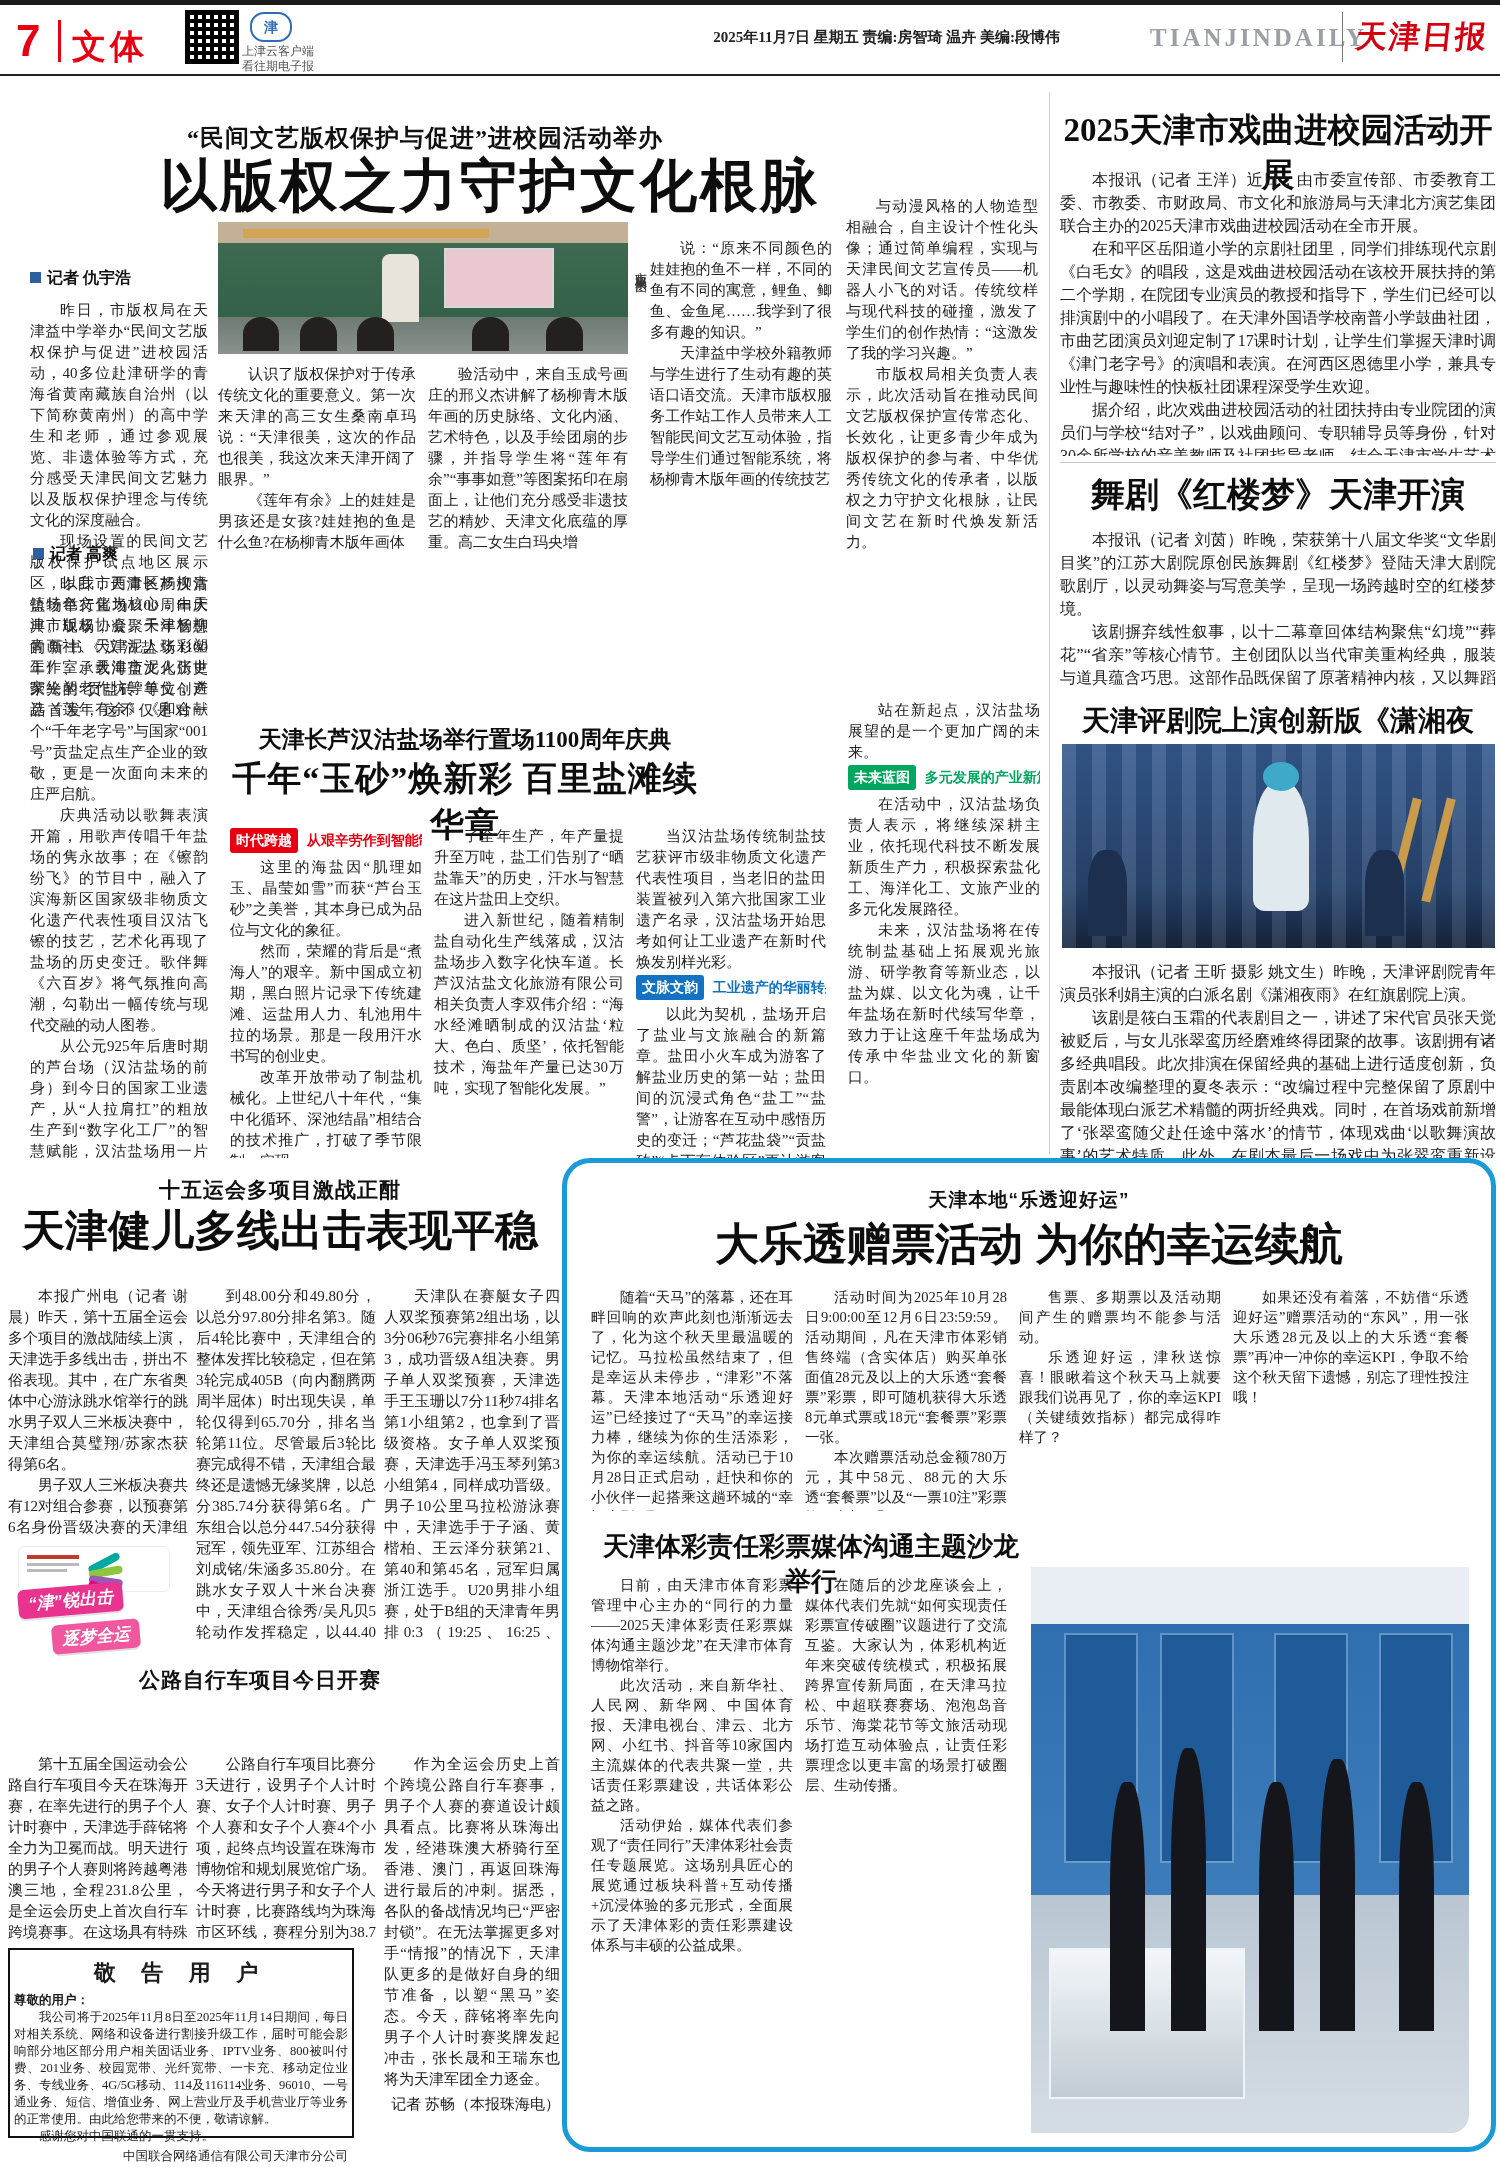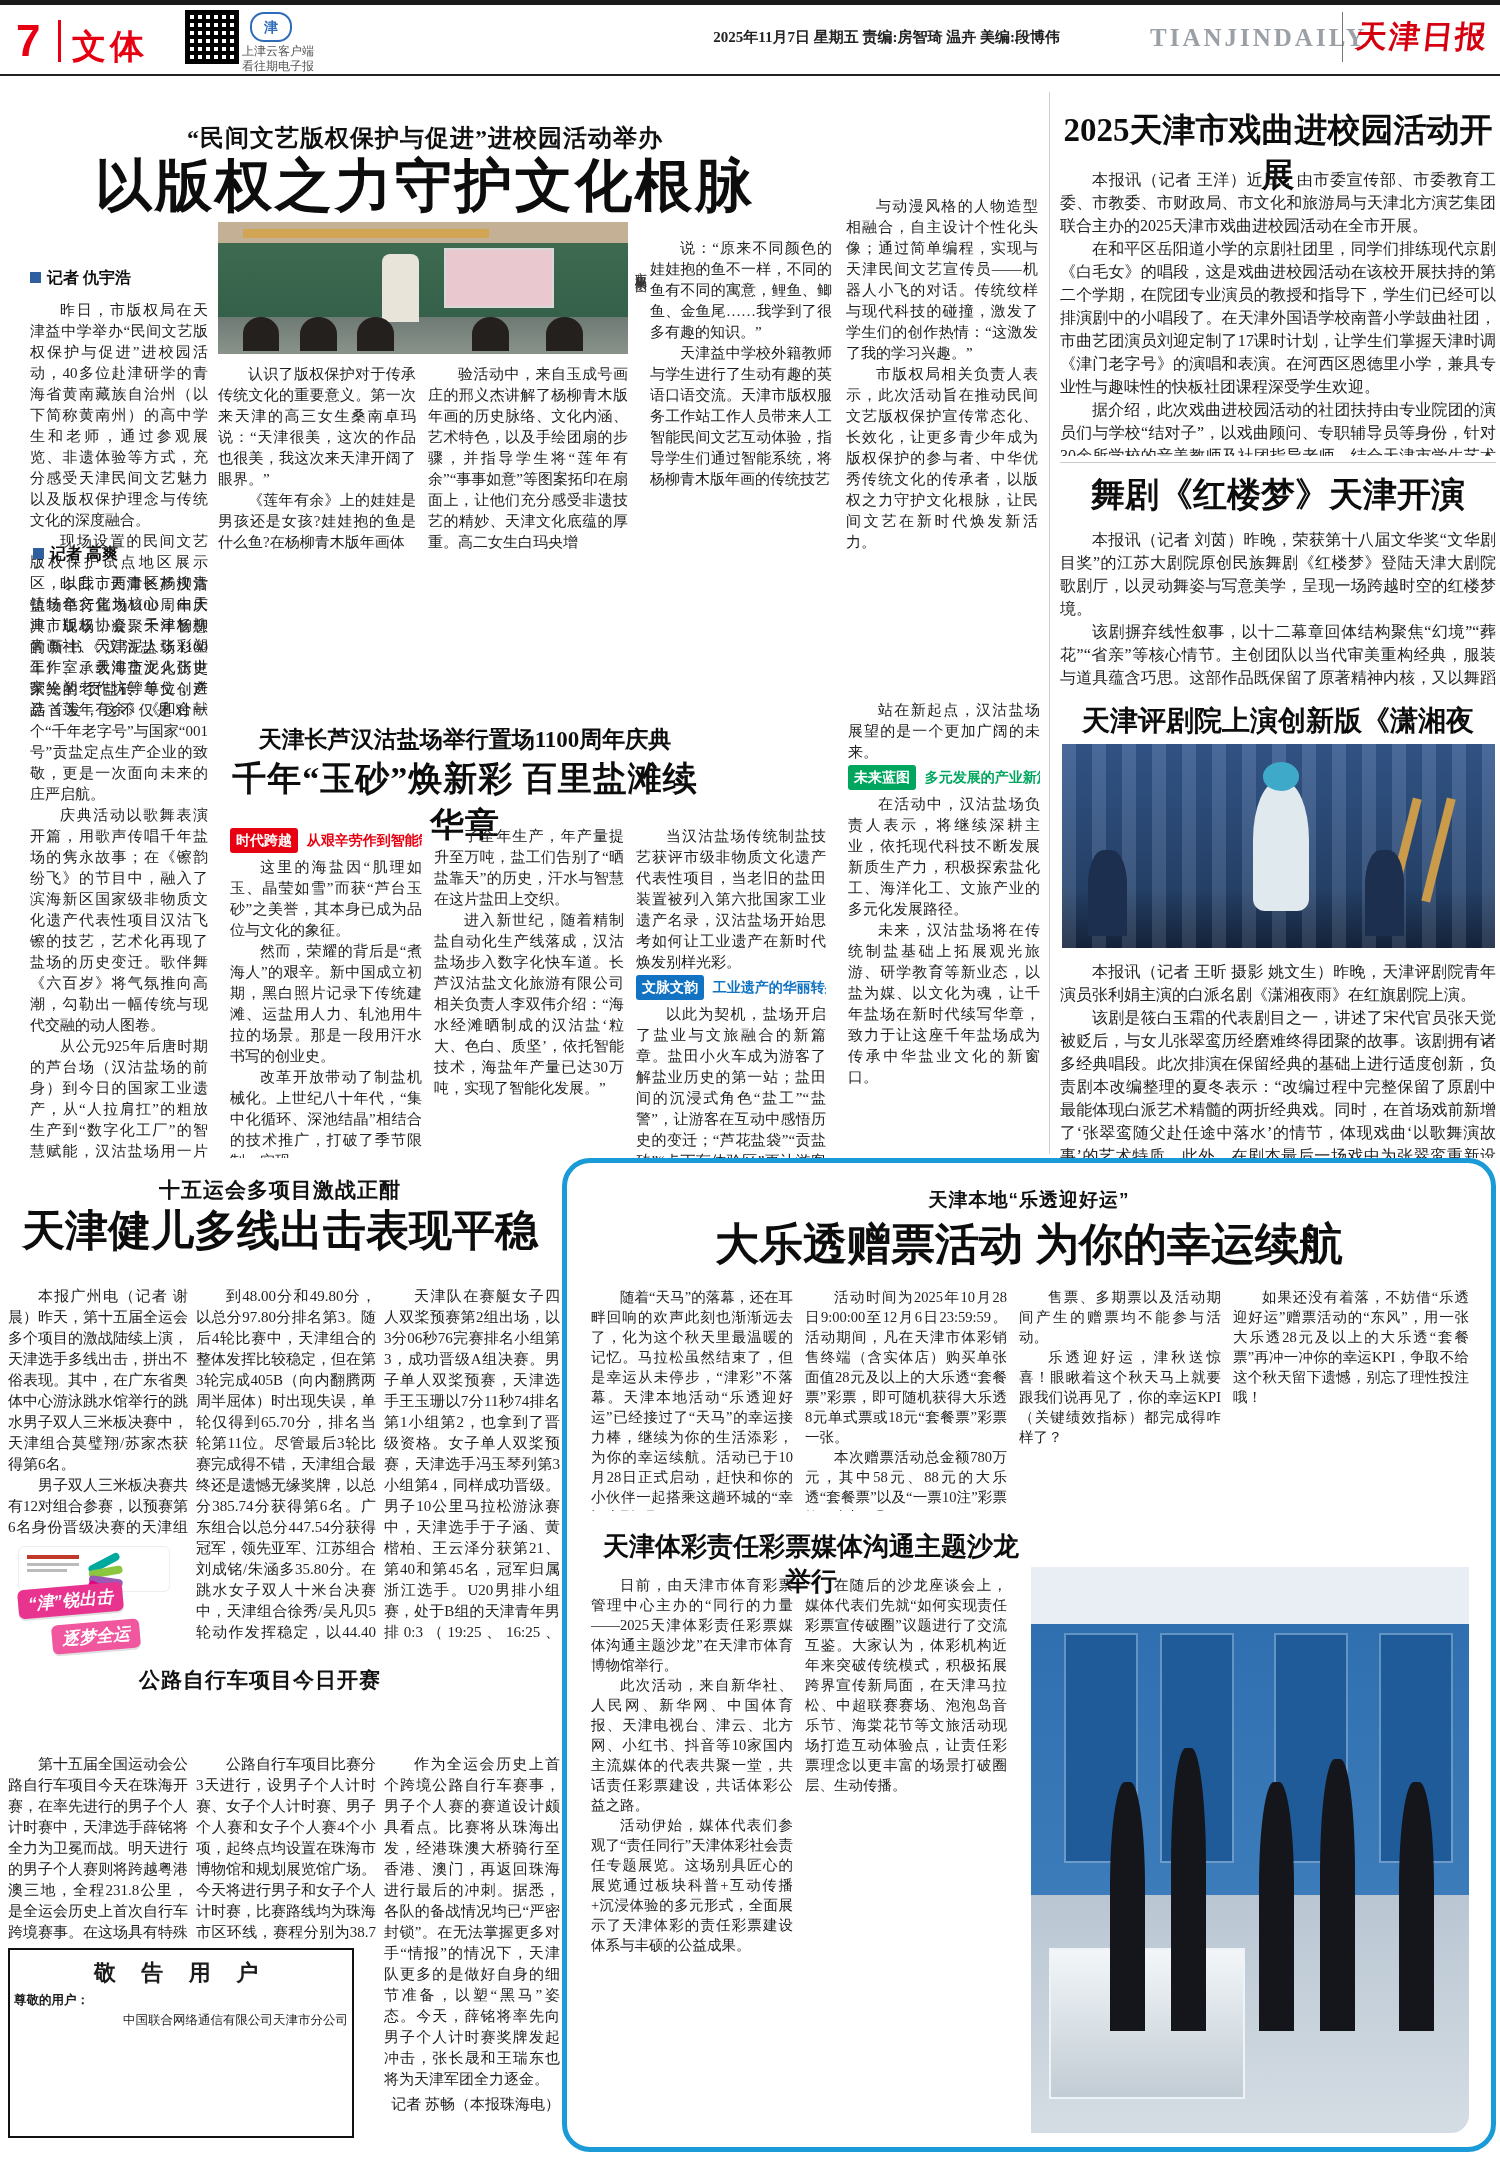--- a/index.html
+++ b/index.html
@@ -92,21 +92,21 @@
     <div>看往期电子报</div>
   </div>
 
   <div class="abs dateline" style="left:690px;top:28px;width:370px;text-align:right;">2025年11月7日 星期五 责编:房智琦 温卉 美编:段博伟</div>
   <div class="abs mast-en" style="left:1150px;top:24px;">TIANJINDAILY</div>
   <div class="abs" style="left:1342px;top:12px;width:1px;height:50px;background:#777;"></div>
   <div class="abs mast-cn" style="left:1356px;top:16px;">天津日报</div>
   <div id="headrule"></div>
 
   <div class="abs kicker center" style="left:30px;top:122px;width:790px;font-size:24px;">“民间文艺版权保护与促进”进校园活动举办</div>
-  <div class="abs bigline center" style="left:30px;top:148px;width:790px;font-size:57px;letter-spacing:3px;">以版权之力守护文化根脉</div>
+  <div class="abs bigline center" style="left:30px;top:148px;width:790px;font-size:57px;letter-spacing:3px;text-align:right;">以版权之力守护文化根脉</div>
   <div class="abs byline" style="left:30px;top:268px;"><span class="sq"></span><span>记者 仇宇浩</span></div>
 
   <div class="col" style="left:30px;top:300px;width:178px;height:418px;">
       <p>昨日，市版权局在天津益中学举办“民间文艺版权保护与促进”进校园活动，40多位赴津研学的青海省黄南藏族自治州（以下简称黄南州）的高中学生和老师，通过参观展览、非遗体验等方式，充分感受天津民间文艺魅力以及版权保护理念与传统文化的深度融合。</p>
       <p>现场设置的民间文艺版权保护试点地区展示区，以我市西青区杨柳青镇特色文化为核心，由天津市版权协会、天津杨柳青画社、天津泥人张彩塑工作室、天津市泥人张世家绘塑老作坊等单位，遴选《莲年有余》《和合献瑞》等12件天津民间文艺精品集中亮相。</p>
     </div>
 
   <div class="photo ph-class" style="left:218px;top:222px;width:410px;height:132px;">
     <div class="banner"></div>
     <div class="screen"></div>
@@ -254,20 +254,24 @@
   <div class="col" style="left:384px;top:1754px;width:176px;height:390px;">
     <div>
         <p>作为全运会历史上首个跨境公路自行车赛事，男子个人赛的赛道设计颇具看点。比赛将从珠海出发，经港珠澳大桥骑行至香港、澳门，再返回珠海进行最后的冲刺。据悉，各队的备战情况均已“严密封锁”。在无法掌握更多对手“情报”的情况下，天津队更多的是做好自身的细节准备，以塑“黑马”姿态。今天，薛铭将率先向男子个人计时赛奖牌发起冲击，张长晟和王瑞东也将为天津军团全力逐金。</p>
       </div>
     <p style="text-align:right;text-indent:0;margin-top:4px;">记者 苏畅（本报珠海电）</p>
   </div>
 
   <div id="notice" style="left:8px;top:1948px;width:346px;height:190px;">
     <p class="ttl">敬 告 用 户</p>
     <p class="sal">尊敬的用户：</p>
+    <div class="bd">
+        <p>我公司将于2025年11月8日至2025年11月14日期间，每日对相关系统、网络和设备进行割接升级工作，届时可能会影响部分地区部分用户相关固话业务、IPTV业务、800被叫付费、201业务、校园宽带、光纤宽带、一卡充、移动定位业务、专线业务、4G/5G移动、114及116114业务、96010、一号通业务、短信、增值业务、网上营业厅及手机营业厅等业务的正常使用。由此给您带来的不便，敬请谅解。</p>
+        <p>感谢您对中国联通的一贯支持。</p>
+      </div>
     <div class="sig">中国联合网络通信有限公司天津市分公司</div>
   </div>
 
   <div id="lotto">
     <div class="abs kicker center sans" style="left:0;top:24px;width:924px;font-size:19px;">天津本地“乐透迎好运”</div>
     <div class="abs bigline center sans" style="left:0;top:52px;width:924px;font-size:44px;">大乐透赠票活动 为你的幸运续航</div>
 
     <div class="col body14" style="left:24px;top:124px;width:202px;height:224px;" ind="">
         <p>随着“天马”的落幕，还在耳畔回响的欢声此刻也渐渐远去了，化为这个秋天里最温暖的记忆。马拉松虽然结束了，但是幸运从未停步，“津彩”不落幕。天津本地活动“乐透迎好运”已经接过了“天马”的幸运接力棒，继续为你的生活添彩，为你的幸运续航。活动已于10月28日正式启动，赶快和你的小伙伴一起搭乘这趟环城的“幸运班列”吧。</p>
       </div>

